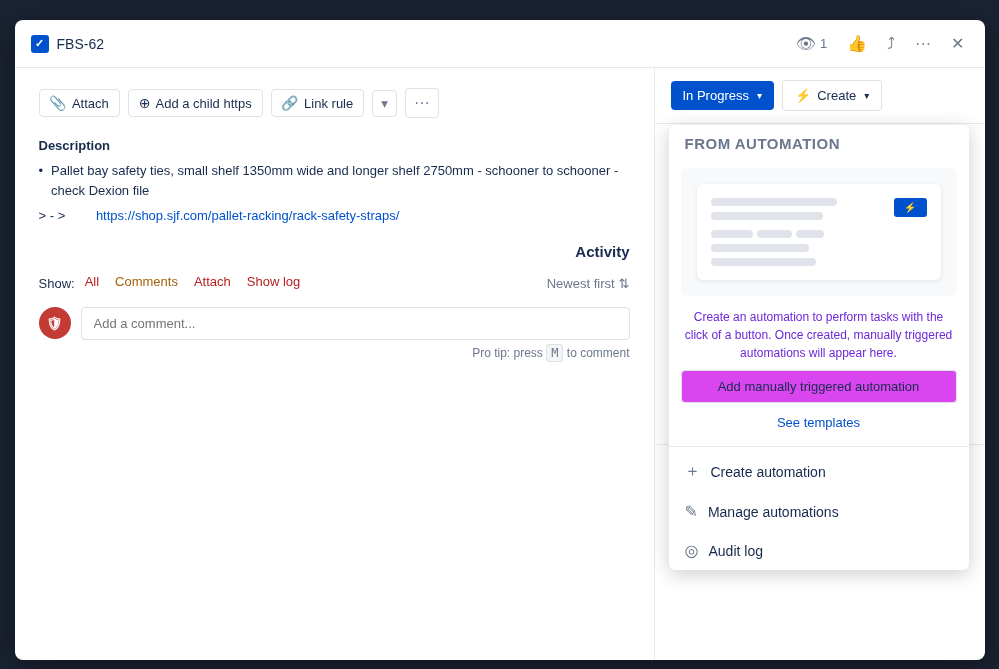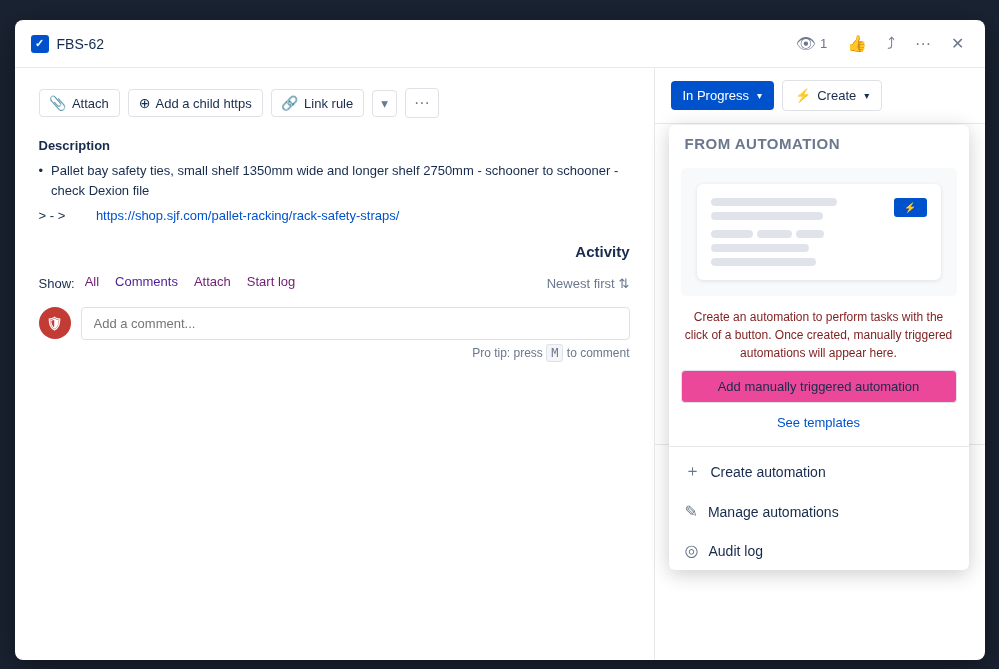--- a/index.html
+++ b/index.html
@@ -116,23 +116,23 @@
     .link-line { font-size: 13px; color: #172b4d; margin-top: 8px; }
     .link-text { color: #0052cc; text-decoration: none; font-size: 13px; margin-left: 27px; }
 
     
     .activity-section {}
     .activity-header { font-size: 15px; font-weight: 600; color: #172b4d; margin-bottom: 12px; text-align: right; }
     .show-row { display: flex; align-items: flex-end; gap: 4px; margin-bottom: 16px; flex-wrap: wrap; }
     .show-label { font-size: 13px; color: #172b4d; }
     .filter-btn {
       background: none; border: none; cursor: pointer;
-      font-size: 13px; color: #701a75; padding: 2px 6px; border-radius: 3px;
-    }
-    .filter-btn.active { color: #4c1d95; font-weight: 500; }
+      font-size: 13px; color: #b91c1c; padding: 2px 6px; border-radius: 3px;
+    }
+    .filter-btn.active { color: #a16207; font-weight: 500; }
     .newest-first { margin-left: auto; font-size: 13px; color: #6b778c; cursor: pointer; display: flex; align-items: center; gap: 4px; }
 
     .comment-area { display: flex; gap: 10px; align-items: flex-start; }
     .avatar-circle {
       width: 32px; height: 32px; border-radius: 50%;
       background: #c23b35;
       display: flex; align-items: center; justify-content: center;
       flex-shrink: 0;
       color: white; font-size: 13px; font-weight: bold;
     }
@@ -228,29 +228,29 @@
       padding: 16px;
       display: flex;
       flex-direction: column;
       align-items: center;
       gap: 8px;
       position: relative;
     }
 
     .automation-desc {
       font-size: 12px;
-      color: #7f1d1d;
+      color: #6d28d9;
       text-align: center;
       padding: 0 12px 8px;
       line-height: 1.5;
     }
     .add-automation-btn {
       margin: 0 12px 8px;
       width: calc(100% - 24px);
-      background: #ec4899;
+      background: #d946ef;
       border: 1px solid #dfe1e6;
       border-radius: 4px;
       padding: 8px;
       font-size: 13px;
       color: #172b4d;
       cursor: pointer;
       font-weight: 500;
     }
     .see-templates-link {
       display: block;
@@ -350,21 +350,21 @@
           </div>
         </div>
 
         <div class="activity-section">
           <div class="activity-header">Activity</div>
           <div class="show-row">
             <span class="show-label">Show:</span>
             <button class="filter-btn">All</button>
             <button class="filter-btn active">Comments</button>
             <button class="filter-btn">Attach</button>
-            <button class="filter-btn">Start log</button>
+            <button class="filter-btn">Show log</button>
             <div class="newest-first">
               <span>Newest first</span>
               <span>⇅</span>
             </div>
           </div>
           <div class="comment-area">
             <div class="avatar-circle">
               <span>🛡</span>
             </div>
             <div class="comment-input-wrap">

